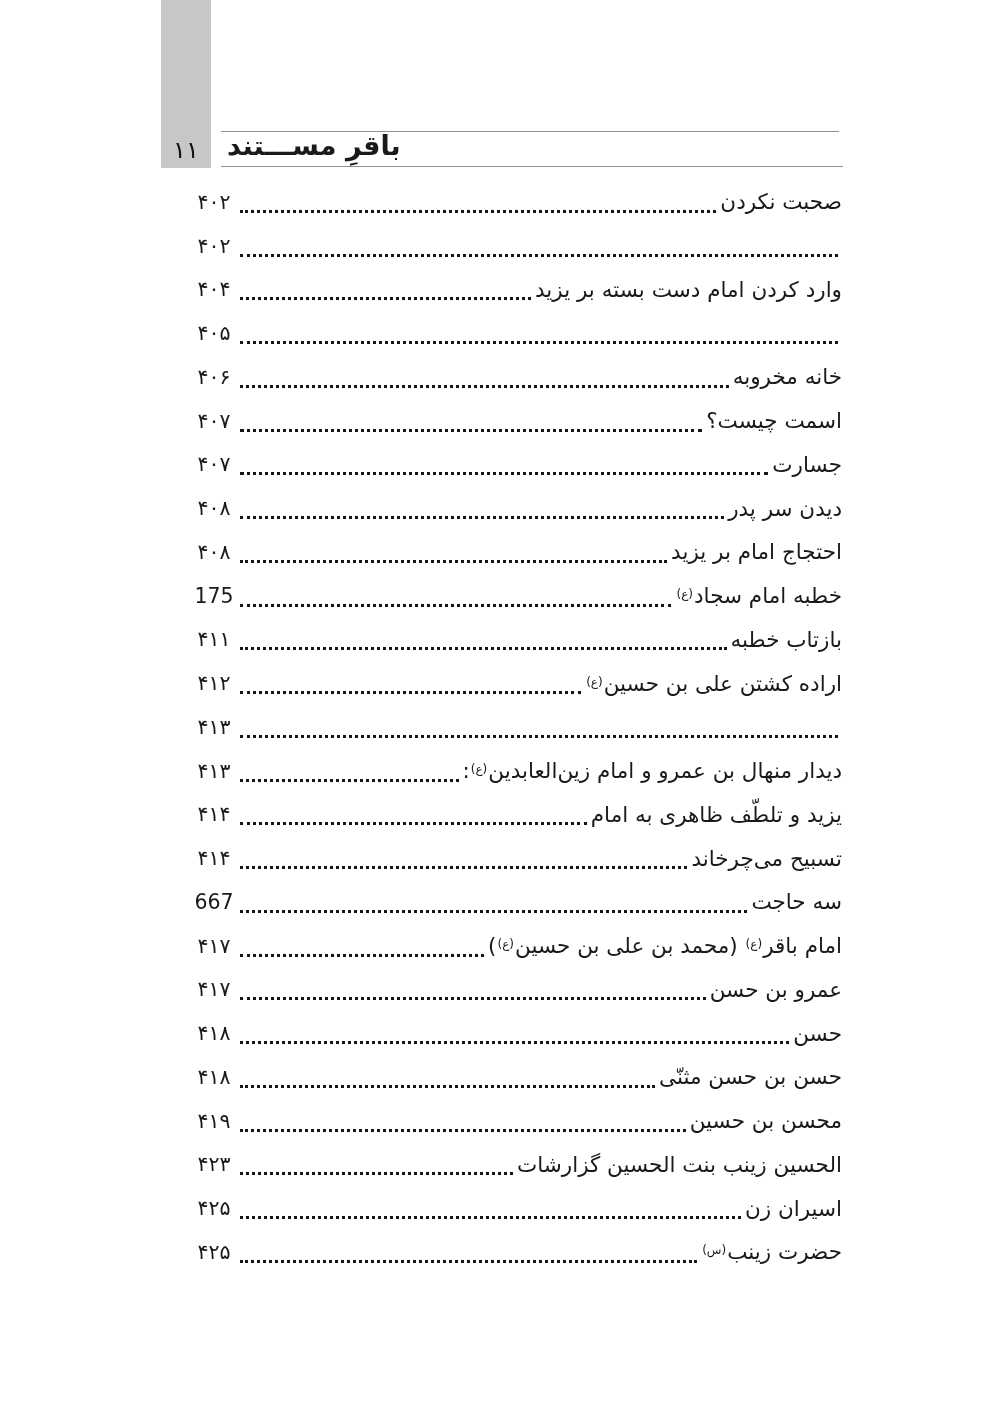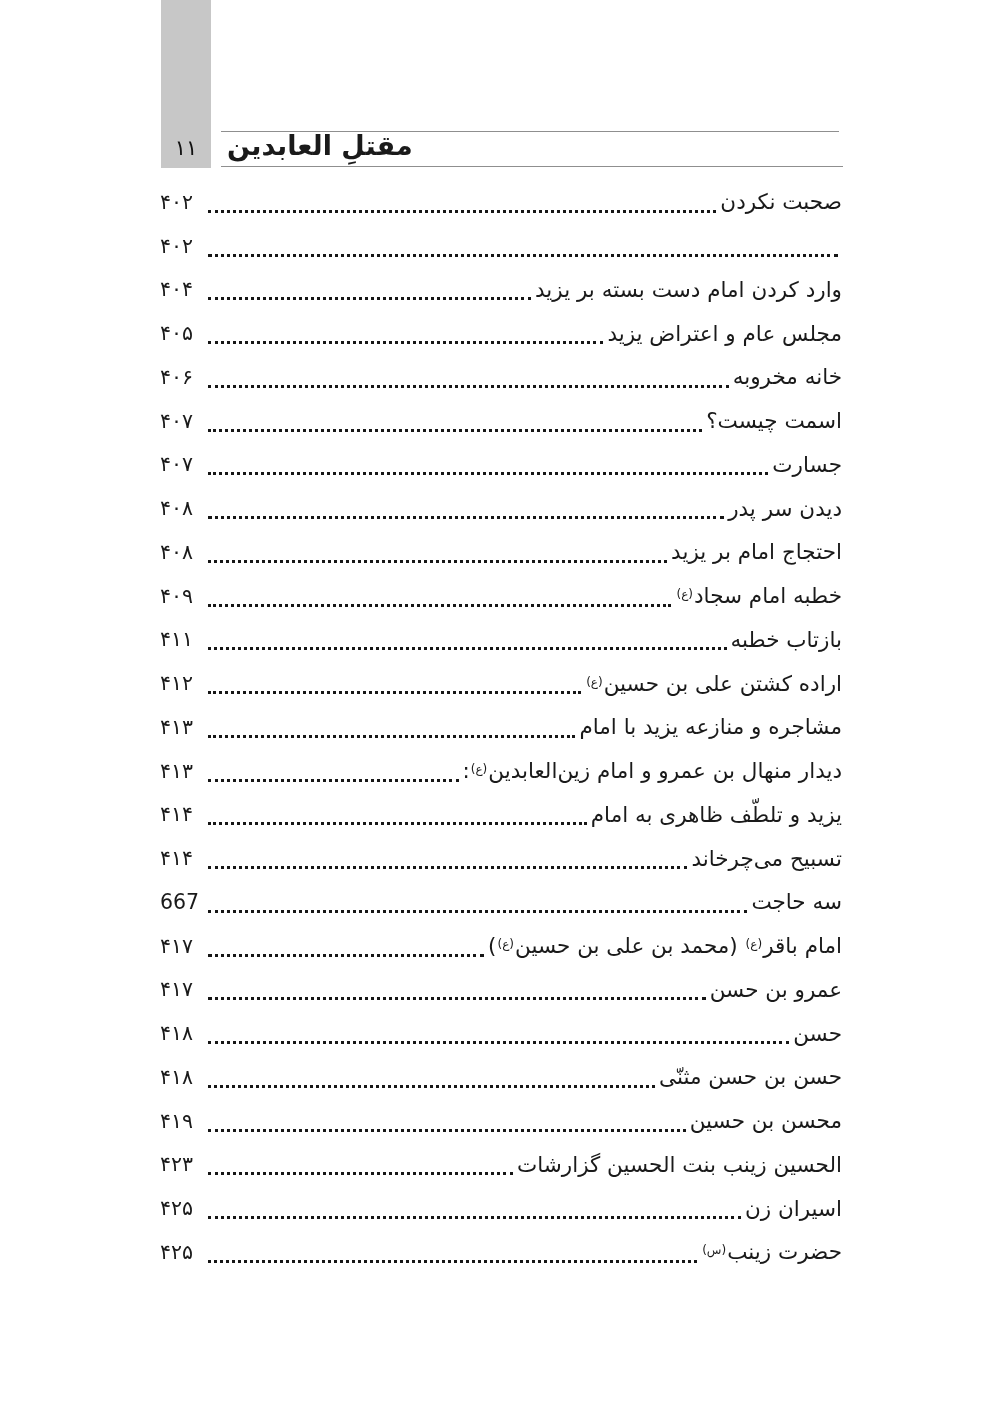--- a/index.html
+++ b/index.html
@@ -6,21 +6,21 @@
   body{
     width:1000px;height:1420px;position:relative;background:#ffffff;
     font-family:"DejaVu Sans",sans-serif;color:#1a1a1a;overflow:hidden;
   }
   .graybar{
     position:absolute;left:161px;top:0;width:50px;height:168px;
     background:#c7c7c7;
   }
   .hdr-pagenum{
     position:absolute;left:161px;top:136px;width:50px;
-    text-align:center;font-size:21px;color:#111;
+    text-align:center;font-size:24px;color:#111;
   }
   .rule{position:absolute;height:1px;background:#8f8f8f;}
   .rule-top{left:221px;top:131px;width:618px;}
   .rule-bottom{left:221px;top:166px;width:622px;}
   .book-title{
     position:absolute;left:227px;top:126px;height:40px;line-height:40px;
     font-size:27px;font-weight:bold;direction:rtl;white-space:nowrap;
   }
   .toc{
     position:absolute;left:160px;top:180px;width:682px;direction:rtl;
@@ -30,52 +30,51 @@
     font-size:21.5px;white-space:nowrap;
   }
   .toc-title{flex:0 0 auto;}
   .honorific{font-size:12px;position:relative;top:-5px;margin:0 1px;}
   .dots{
     flex:1 1 auto;height:19px;margin:0 4px;
     border-bottom:3px dotted #161616;
   }
   .toc-pagenum{
     flex:0 0 auto;min-width:44px;font-size:20.5px;
-    text-align:left;direction:ltr;
+    text-align:center;direction:ltr;margin-left:32px;
   }
 </style>
 </head>
 <body>
 
 <div class="graybar"></div>
 <div class="hdr-pagenum">۱۱</div>
 <div class="rule rule-top"></div>
 <div class="rule rule-bottom"></div>
-<div class="book-title">مقتلِ العابدین</div>
+<div class="book-title">باقرِ مســـتند</div>
 
 <div class="toc">
   <div class="toc-row">
     <span class="toc-title"><span class="t">صحبت نکردن </span><span class="t2"></span><span class="t3"></span></span>
     <span class="dots"></span>
     <span class="toc-pagenum">۴۰۲</span>
   </div>
 
   <div class="toc-row">
     <span class="dots"></span>
     <span class="toc-pagenum">۴۰۲</span>
   </div>
 
   <div class="toc-row">
     <span class="toc-title"><span class="t">وارد کردن امام دست بسته بر یزید</span><span class="t2"></span><span class="t3"></span></span>
     <span class="dots"></span>
     <span class="toc-pagenum">۴۰۴</span>
   </div>
 
   <div class="toc-row">
-    <span class="toc-title"><span class="t">مجلس عام و اعتراض یزید </span><span class="t2"></span><span class="t3"></span></span>
     <span class="dots"></span>
     <span class="toc-pagenum">۴۰۵</span>
   </div>
 
   <div class="toc-row">
     <span class="toc-title"><span class="t">خانه مخروبه </span><span class="t2"></span><span class="t3"></span></span>
     <span class="dots"></span>
     <span class="toc-pagenum">۴۰۶</span>
   </div>
 
@@ -99,37 +98,36 @@
 
   <div class="toc-row">
     <span class="toc-title"><span class="t">احتجاج امام بر یزید</span><span class="t2"></span><span class="t3"></span></span>
     <span class="dots"></span>
     <span class="toc-pagenum">۴۰۸</span>
   </div>
 
   <div class="toc-row">
     <span class="toc-title"><span class="t">خطبه امام سجاد</span><span class="honorific h1s">(ع)</span><span class="t2"></span><span class="t3"></span></span>
     <span class="dots"></span>
-    <span class="toc-pagenum">۴۰۹</span>
+    <span class="toc-pagenum">175</span>
   </div>
 
   <div class="toc-row">
     <span class="toc-title"><span class="t">بازتاب خطبه</span><span class="t2"></span><span class="t3"></span></span>
     <span class="dots"></span>
     <span class="toc-pagenum">۴۱۱</span>
   </div>
 
   <div class="toc-row">
     <span class="toc-title"><span class="t">اراده کشتن علی بن حسین</span><span class="honorific h1s">(ع)</span><span class="t2"></span><span class="t3"></span></span>
     <span class="dots"></span>
     <span class="toc-pagenum">۴۱۲</span>
   </div>
 
   <div class="toc-row">
-    <span class="toc-title"><span class="t">مشاجره و منازعه یزید با امام</span><span class="t2"></span><span class="t3"></span></span>
     <span class="dots"></span>
     <span class="toc-pagenum">۴۱۳</span>
   </div>
 
   <div class="toc-row">
     <span class="toc-title"><span class="t">دیدار منهال بن عمرو و امام زین‌العابدین</span><span class="honorific h1s">(ع)</span><span class="t2">: </span><span class="t3"></span></span>
     <span class="dots"></span>
     <span class="toc-pagenum">۴۱۳</span>
   </div>
 

